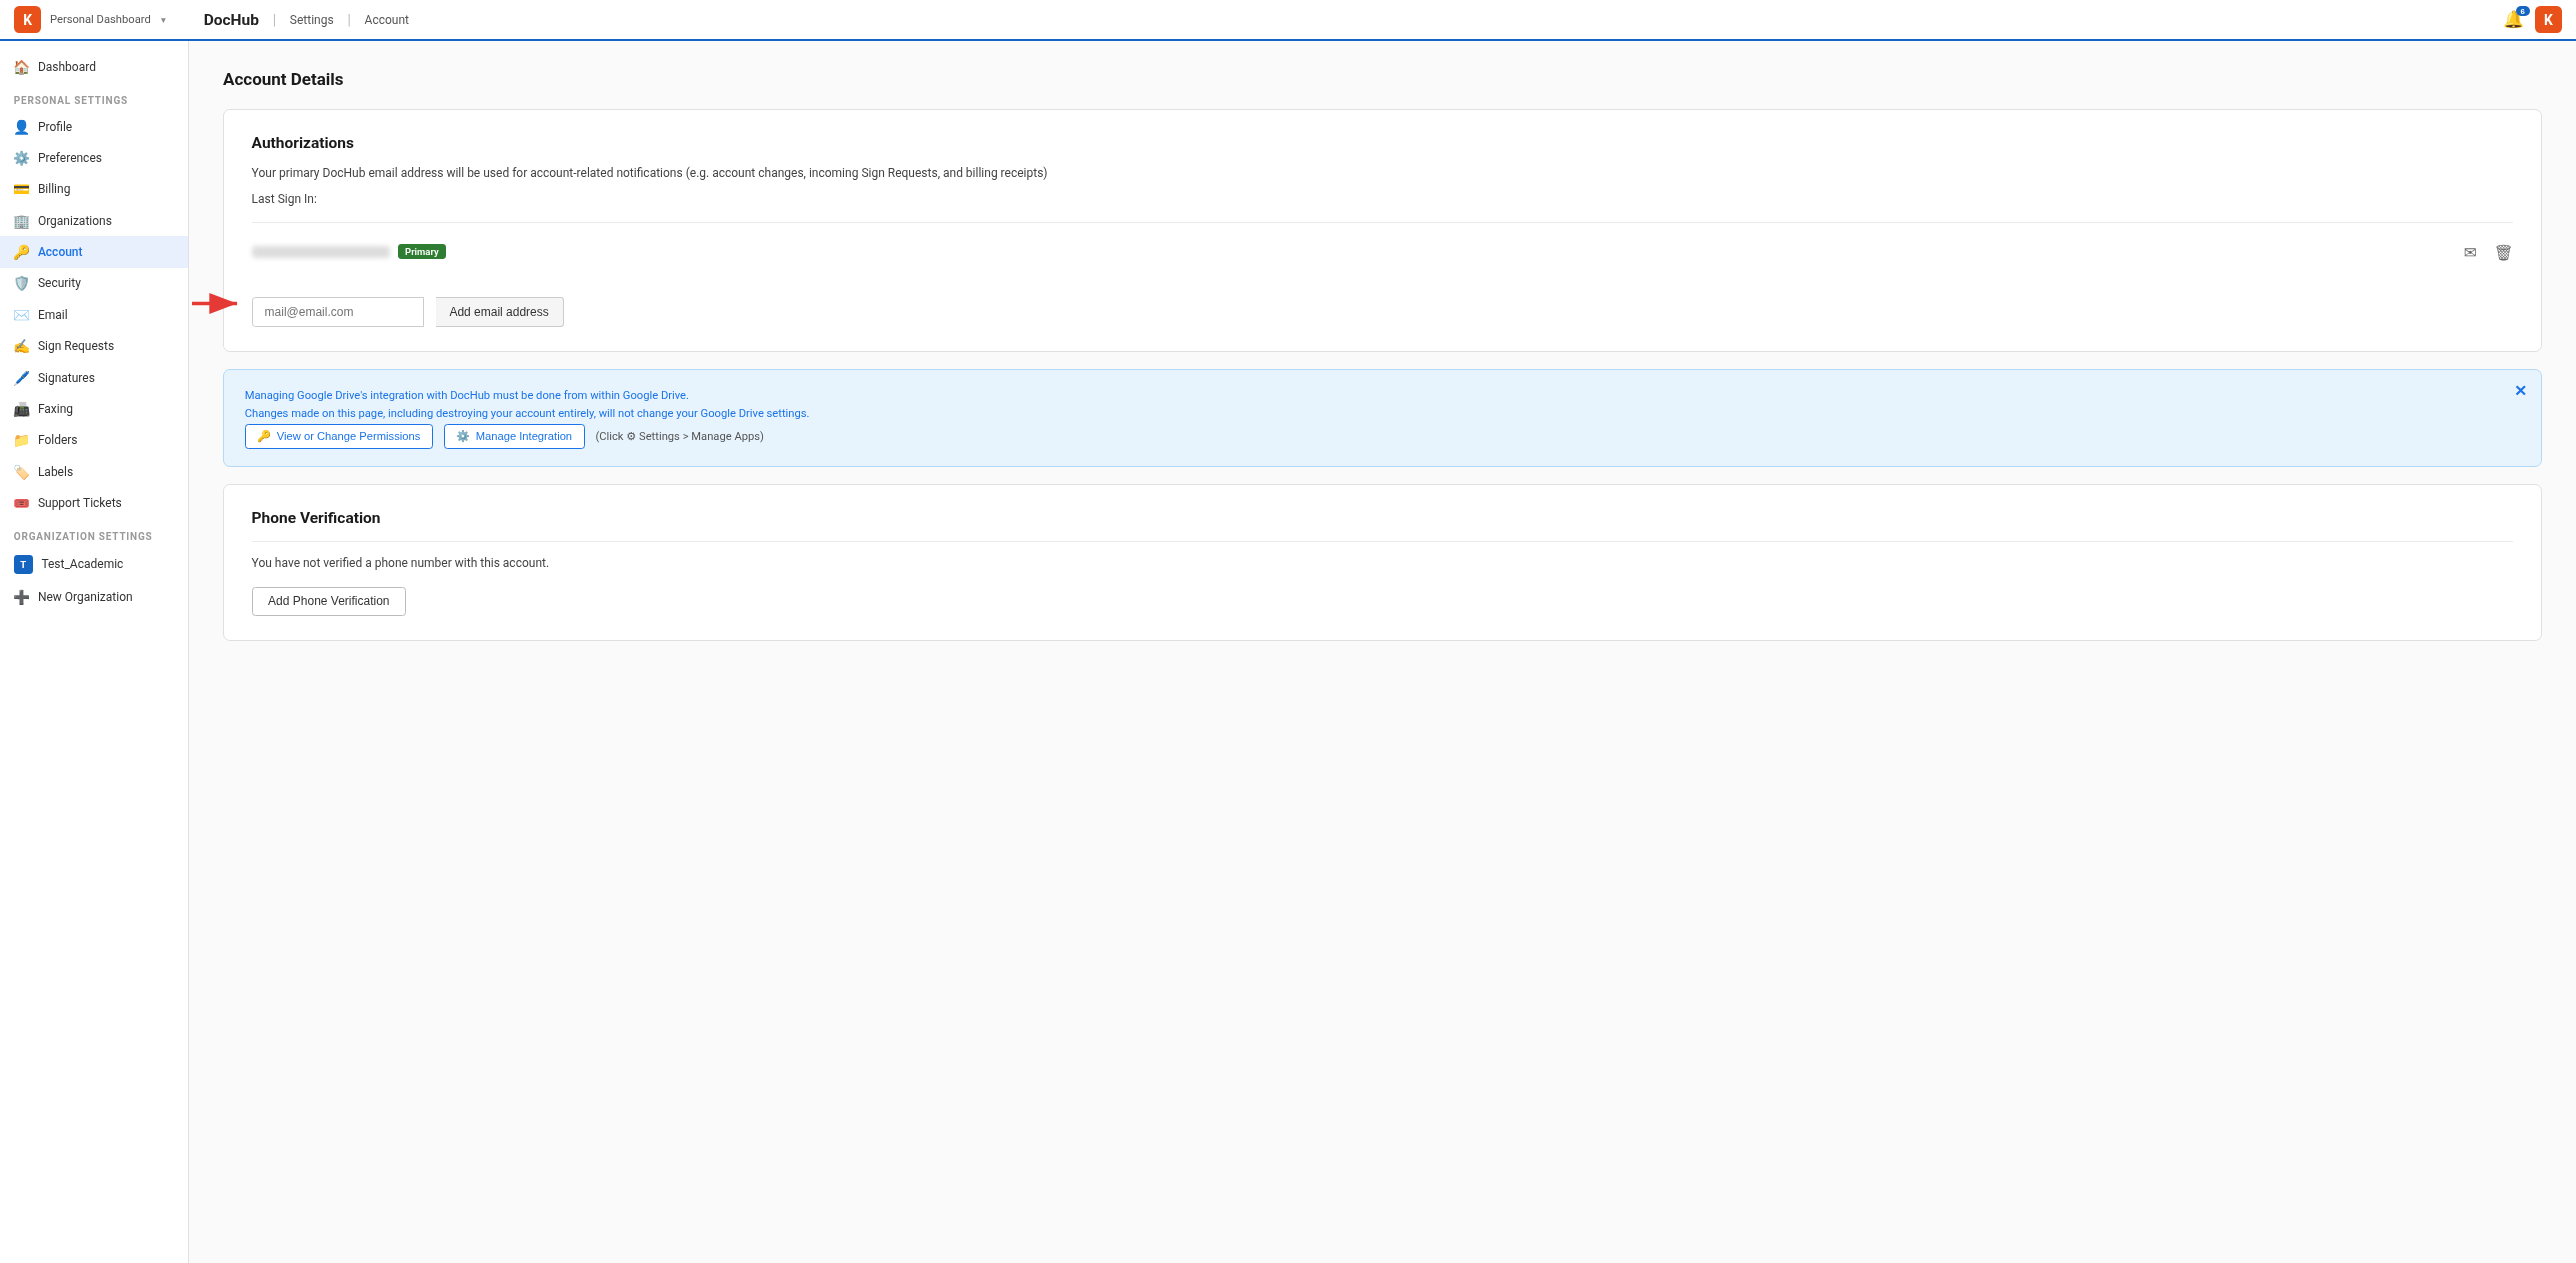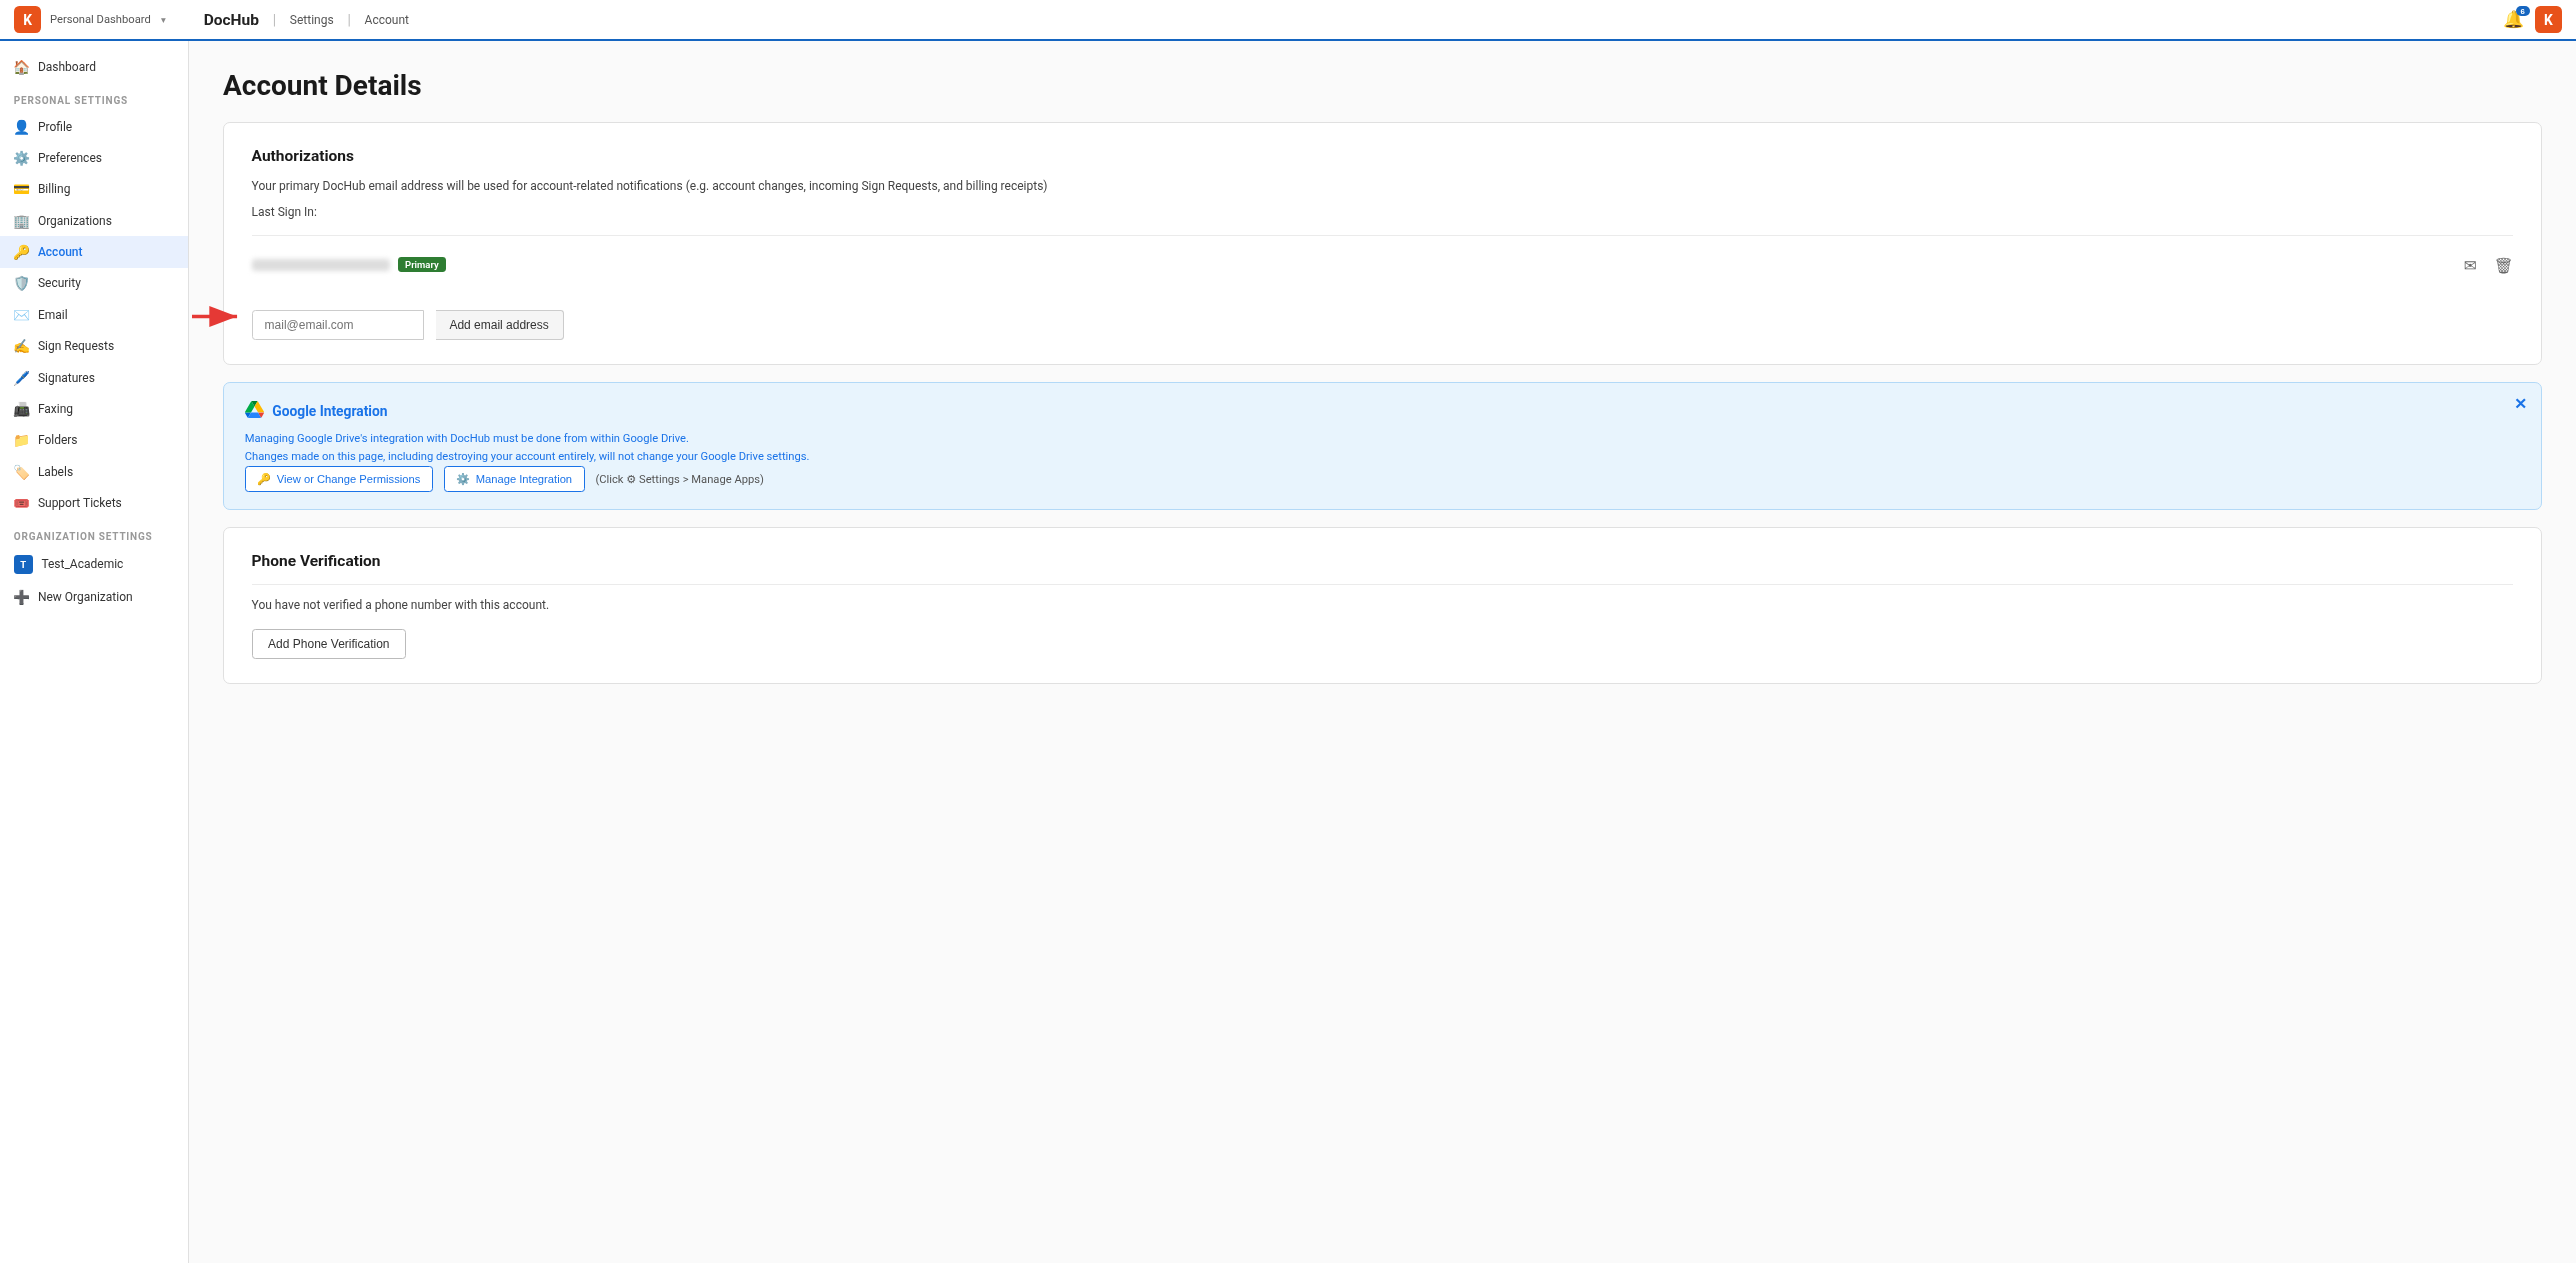--- a/index.html
+++ b/index.html
@@ -53,21 +53,21 @@
     .sidebar-item.active { background: #e8f0fe; color: #1a73e8; font-weight: 500; }
     .sidebar-item .icon { font-size: 13.8px; width: 15.5px; text-align: center; flex-shrink: 0; }
     .org-avatar {
       width: 19px; height: 19px; border-radius: 3.4px;
       background: #1565c0; color: #fff; font-size: 9.5px; font-weight: 700;
       display: flex; align-items: center; justify-content: center; flex-shrink: 0;
     }
 
     
     .main { flex: 1; overflow-y: auto; padding: 27.6px 34px; background: #fafafa; }
-    .page-title { font-size: 28px; font-weight: 700; color: #1a1a1a; margin-bottom: 20.7px; }
+    .page-title { font-size: 17px; font-weight: 700; color: #1a1a1a; margin-bottom: 20.7px; }
 
     
     .card {
       background: #fff; border: 0.9px solid #e0e0e0; border-radius: 6.9px;
       padding: 24px 27.6px; margin-bottom: 17px;
     }
     .card-title { font-size: 15.5px; font-weight: 700; color: #1a1a1a; margin-bottom: 12px; }
     .card-desc { font-size: 12px; color: #444; line-height: 1.6; margin-bottom: 8.6px; }
     .last-signin { font-size: 12px; color: #444; margin-bottom: 15.5px; }
     .divider { border: none; border-top: 0.9px solid #ebebeb; margin: 13.8px 0; }
@@ -265,33 +265,20 @@
           </svg>
         </div>
         <div class="add-email-row">
           <input class="add-email-input" type="email" placeholder="mail@email.com" style="">
           <button class="add-email-btn">Add email address</button>
         </div>
       </div>
     </div>
 
     <div class="google-banner">
-      <div class="google-banner-header">
-        <span class="google-icon">
-          <svg width="19" height="19" viewBox="0 0 87.3 78" xmlns="http://www.w3.org/2000/svg">
-            <path d="m6.6 66.85 3.85 6.65c.8 1.4 1.95 2.5 3.3 3.3l13.75-23.8h-27.5c0 1.55.4 3.1 1.2 4.5z" fill="#0066da"></path>
-            <path d="m43.65 25-13.75-23.8c-1.35.8-2.5 1.9-3.3 3.3l-25.4 44a9.06 9.06 0 0 0 -1.2 4.5h27.5z" fill="#00ac47"></path>
-            <path d="m73.55 76.8c1.35-.8 2.5-1.9 3.3-3.3l1.6-2.75 7.65-13.25c.8-1.4 1.2-2.95 1.2-4.5h-27.502l5.852 11.5z" fill="#ea4335"></path>
-            <path d="m43.65 25 13.75-23.8c-1.35-.8-2.9-1.2-4.5-1.2h-18.5c-1.6 0-3.15.45-4.5 1.2z" fill="#00832d"></path>
-            <path d="m59.8 53h-32.3l-13.75 23.8c1.35.8 2.9 1.2 4.5 1.2h50.8c1.6 0 3.15-.45 4.5-1.2z" fill="#2684fc"></path>
-            <path d="m73.4 26.5-12.7-22c-.8-1.4-1.95-2.5-3.3-3.3l-13.75 23.8 16.15 27h27.45c0-1.55-.4-3.1-1.2-4.5z" fill="#ffba00"></path>
-          </svg>
-        </span>
-        <span class="google-banner-title">Google Integration</span>
-      </div>
       <button class="google-close">✕</button>
       <div class="google-banner-text">
         <span>Managing Google Drive's integration with DocHub must be done from within Google Drive.</span><br>
         <span>Changes made on this page, including destroying your account entirely, will not change your Google Drive settings.</span>
       </div>
       <div class="google-banner-actions">
         <button class="google-action-btn">
           <span>🔑</span>
           <span>View or Change Permissions</span>
         </button>

